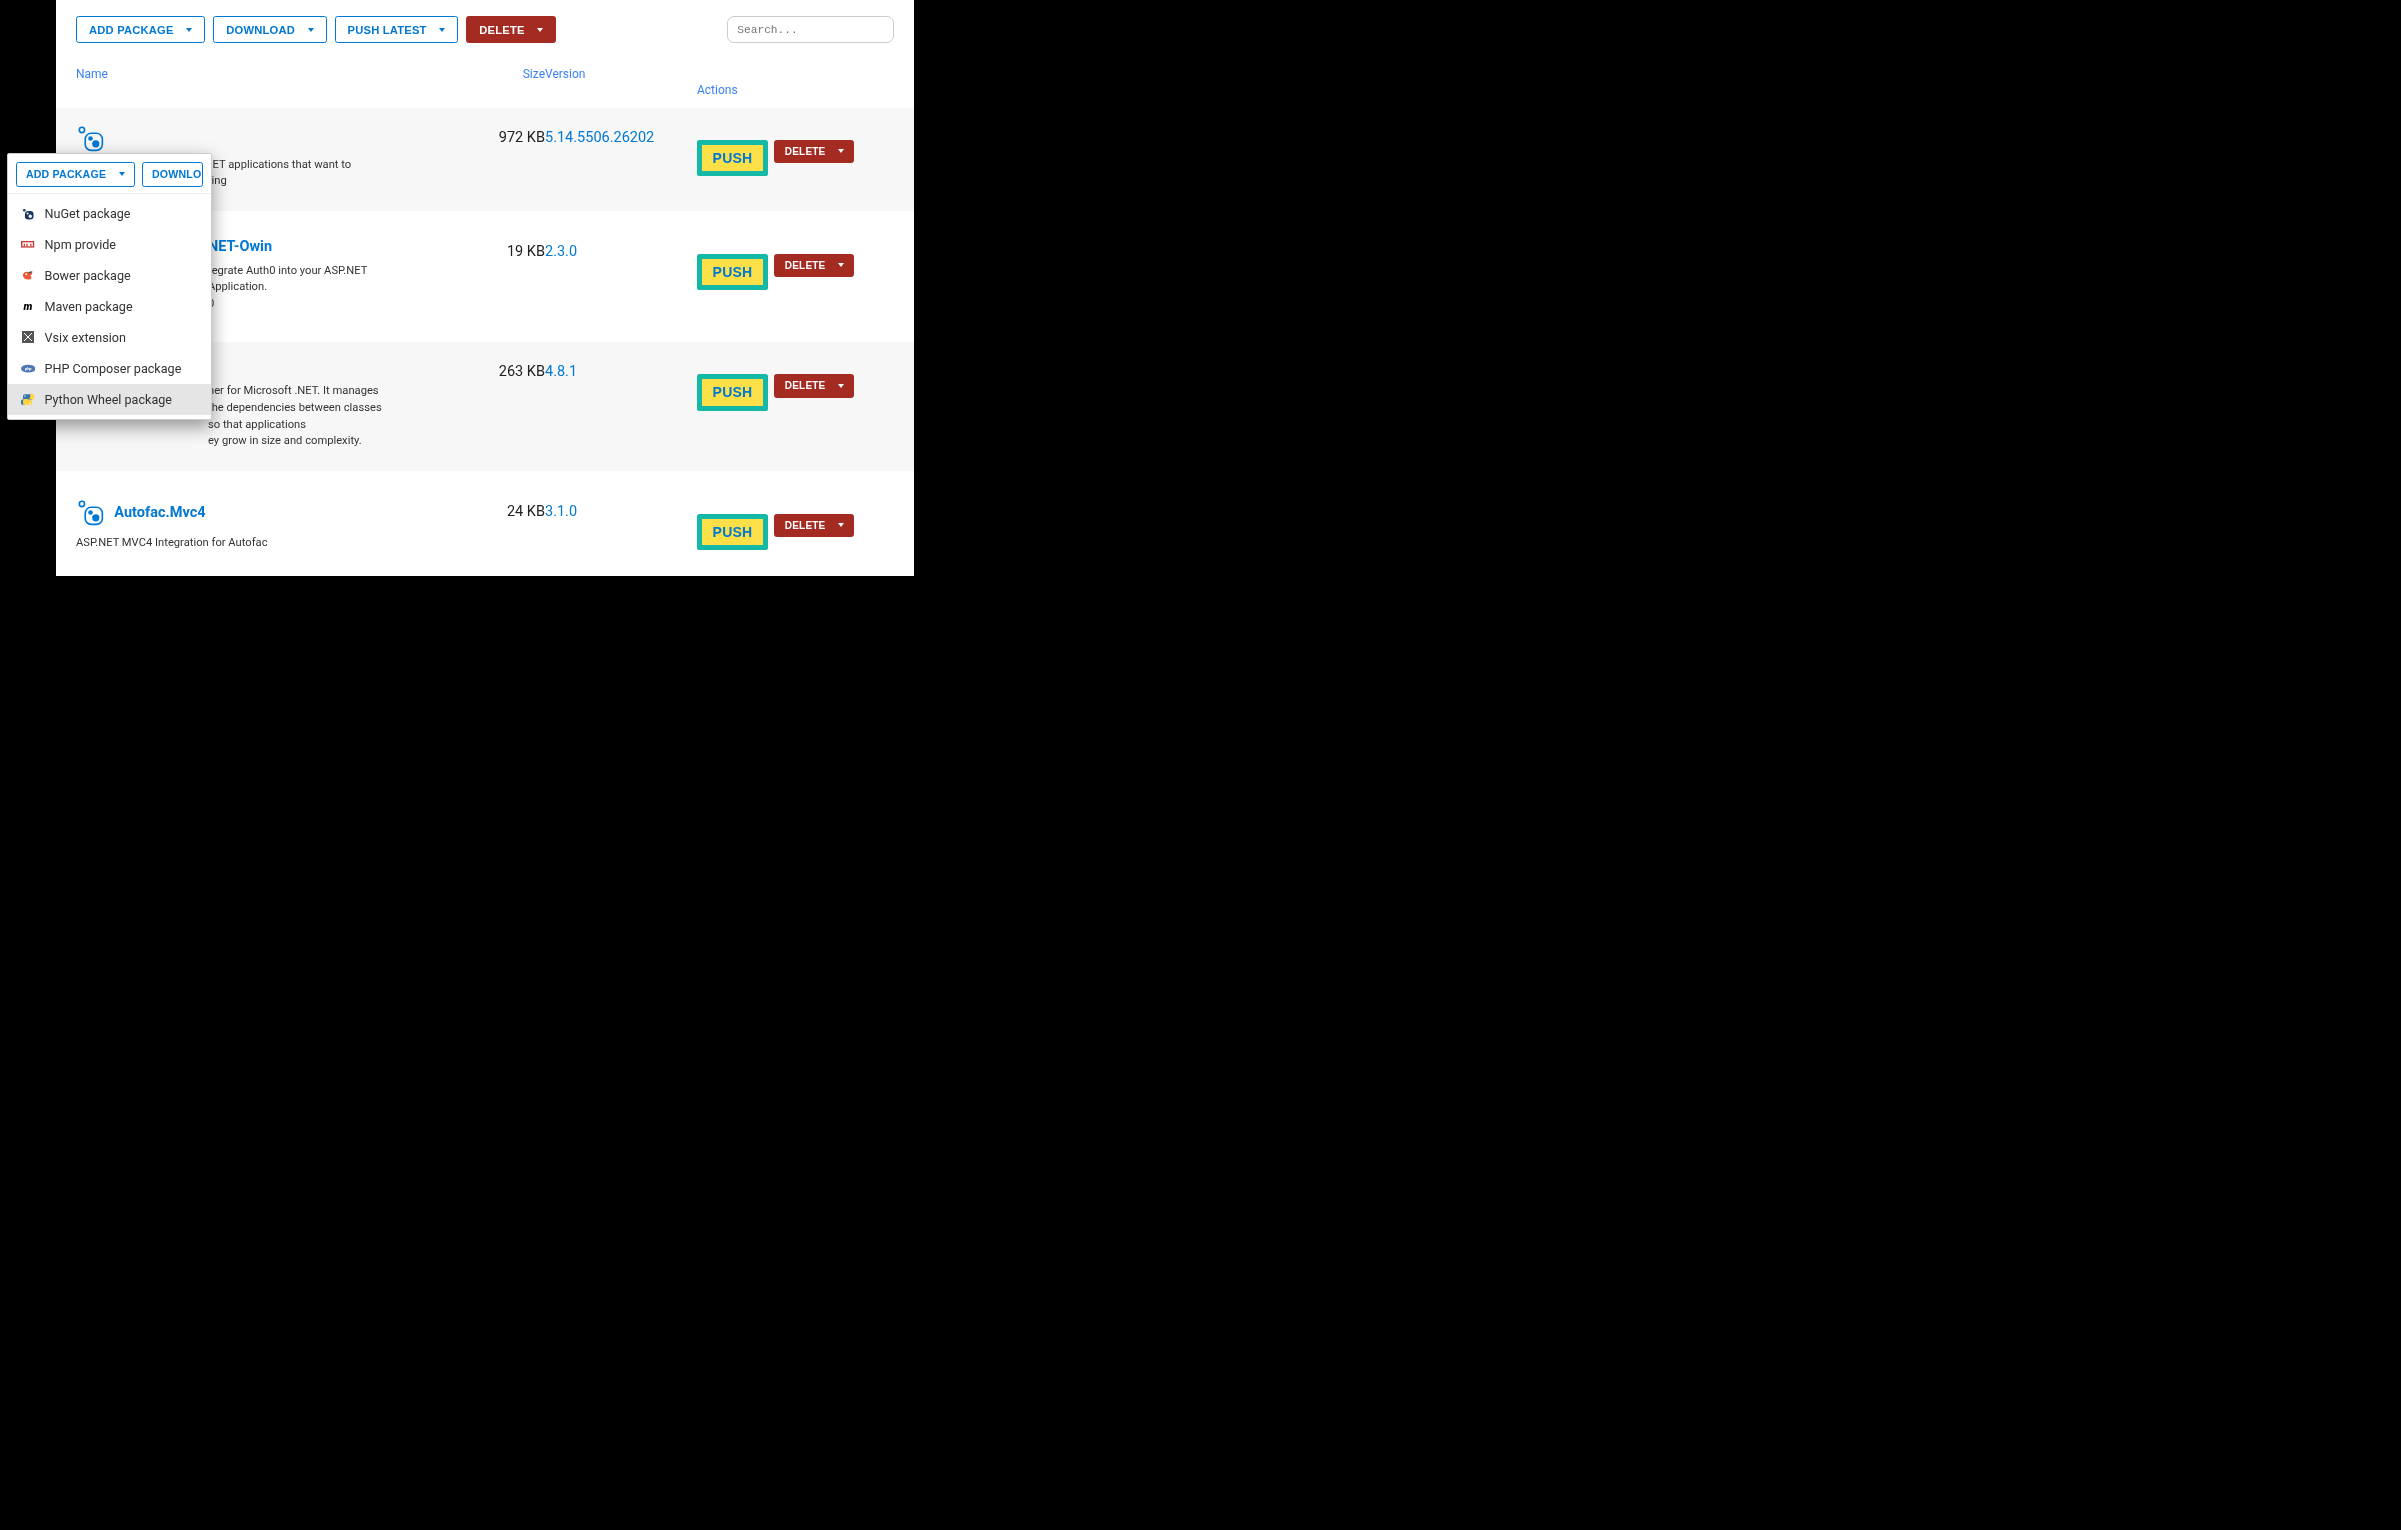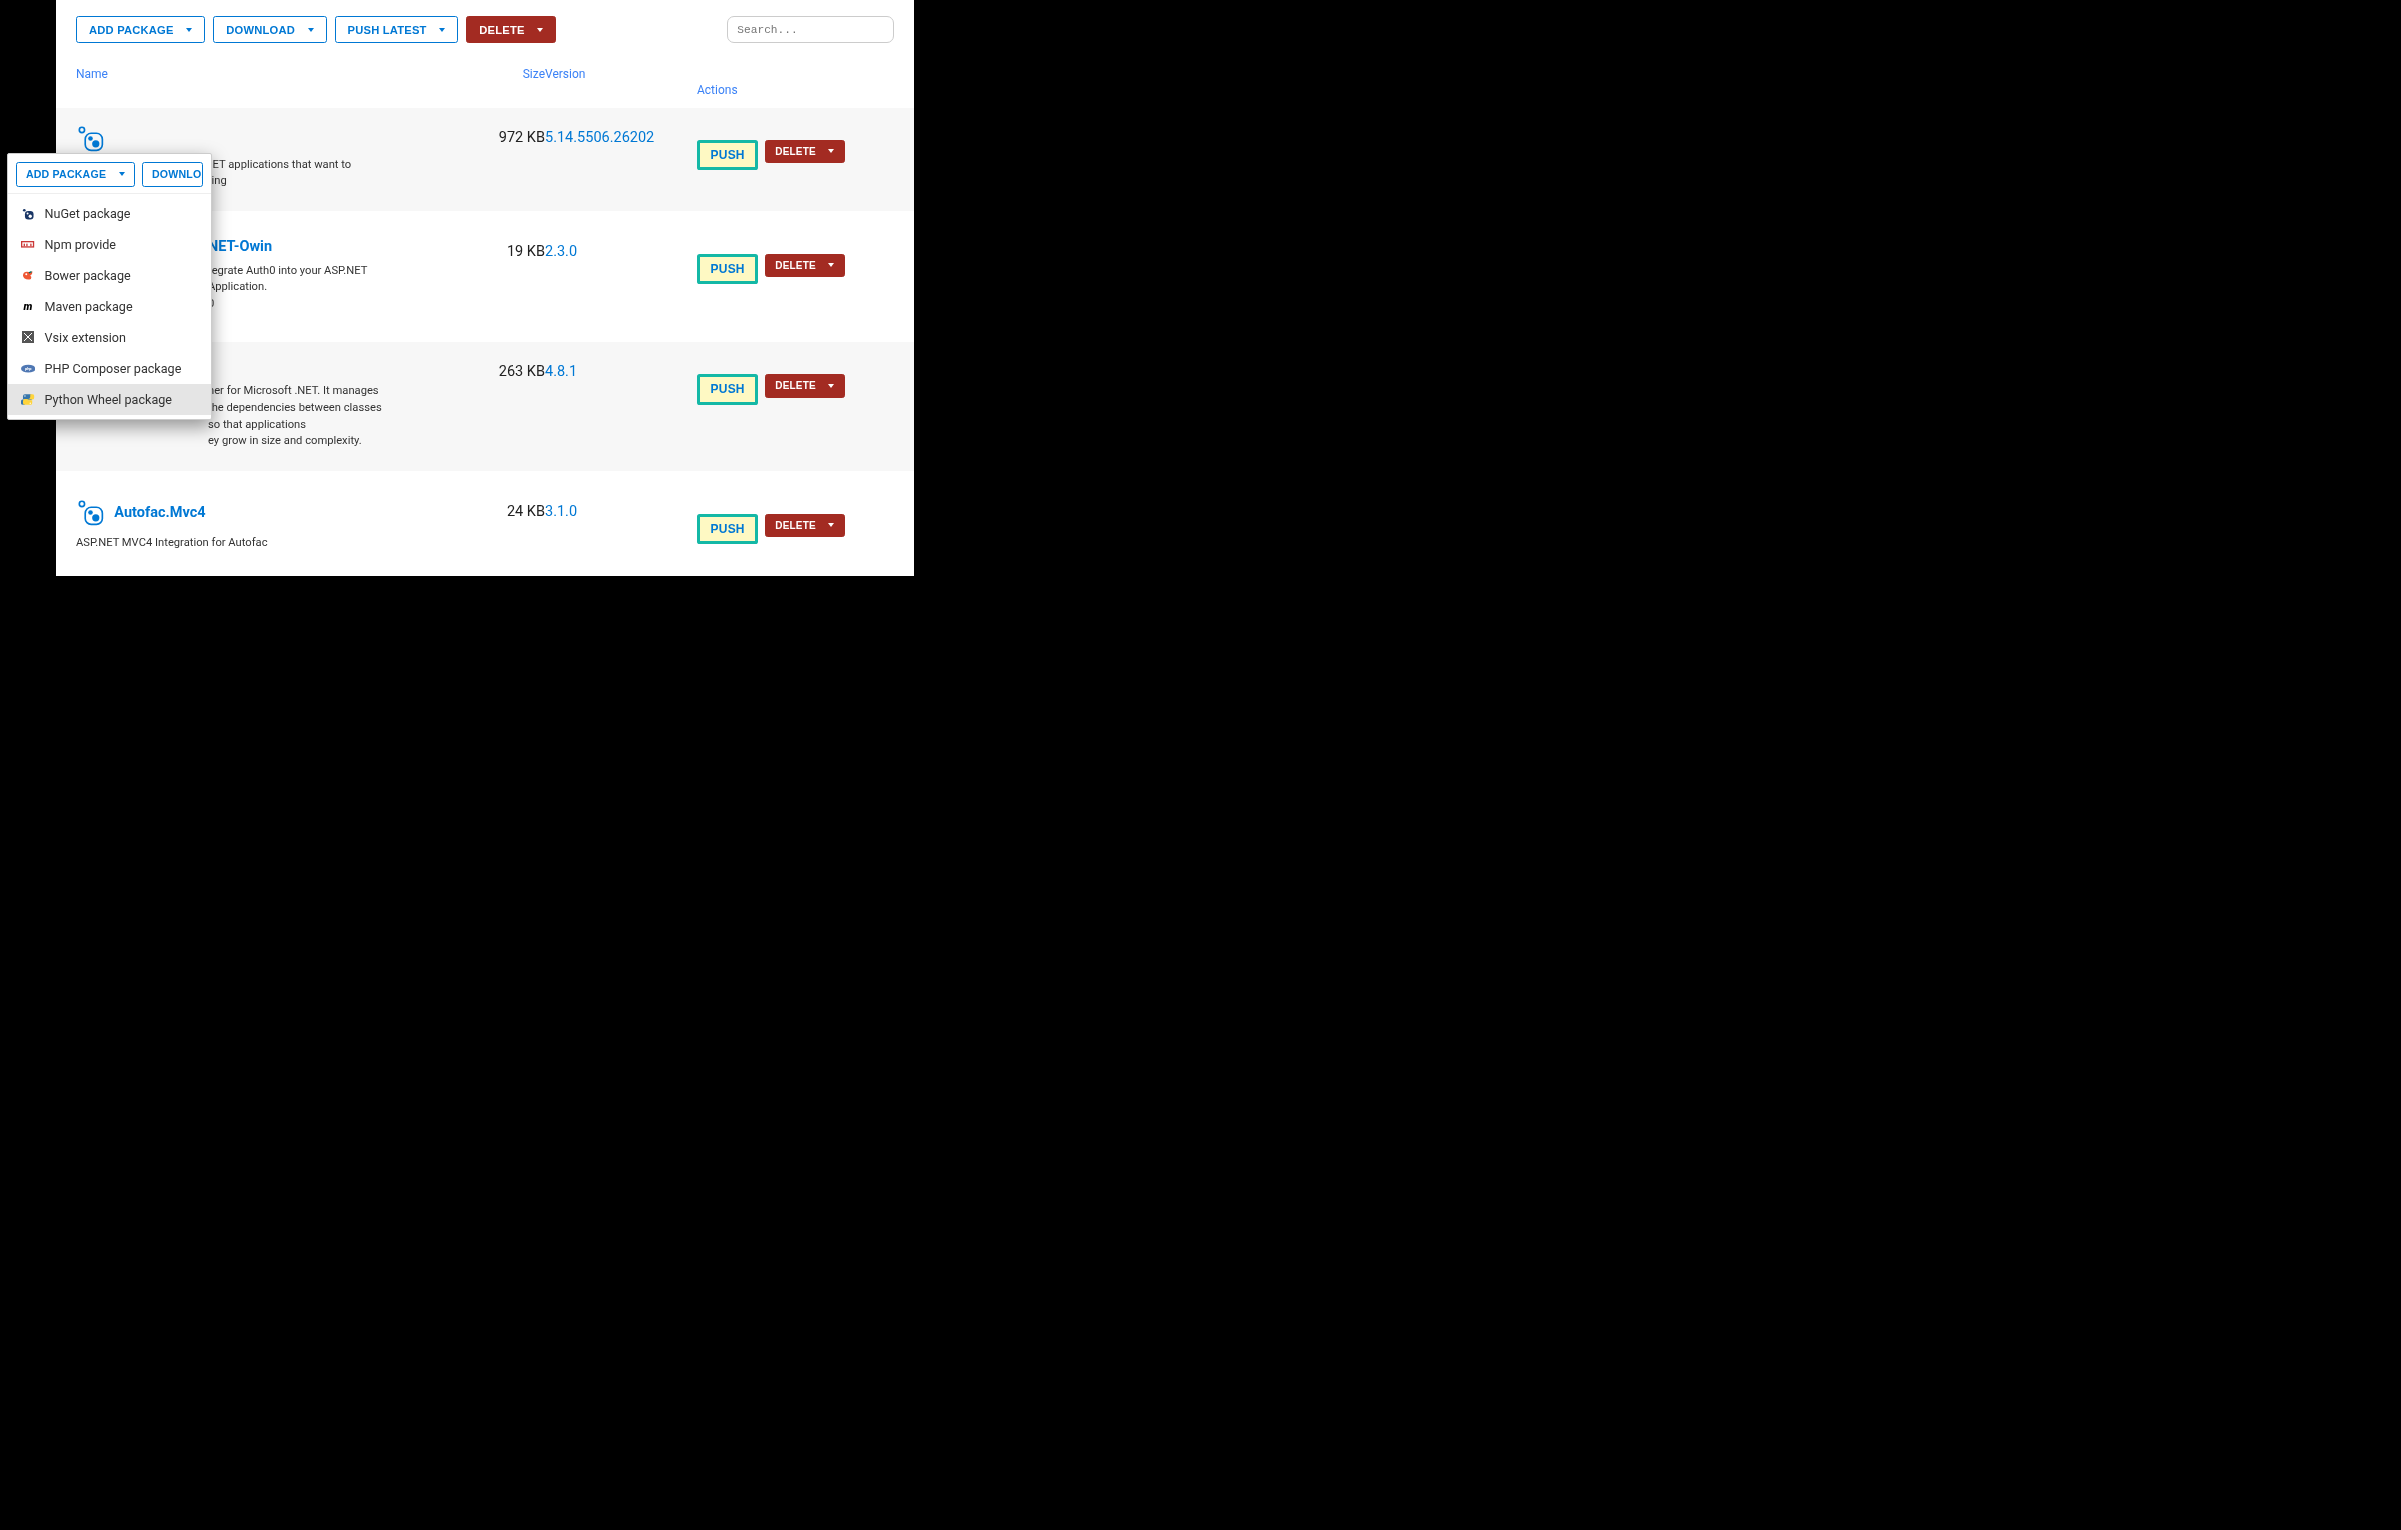--- a/index.html
+++ b/index.html
@@ -41,25 +41,25 @@
       background: #fff;
       color: #0078d4;
       border: 1px solid #0078d4;
     }
     .btn-danger {
       background: #a32b22;
       color: #fff;
       border: 1px solid #a32b22;
     }
     .btn-outline-small {
-      background: #fef9c3;
+      background: #fde047;
       color: #0078d4;
-      border: 3px solid #14b8a6;
+      border: 5px solid #14b8a6;
       padding: 5.3px 10.6px;
-      font-size: 12px;
+      font-size: 14px;
     }
     .btn-danger-small {
       background: #a32b22;
       color: #fff;
       border: 1px solid #a32b22;
       padding: 5.3px 9.3px;
       font-size: 10px;
     }
     .caret {
       width: 0; height: 0;

